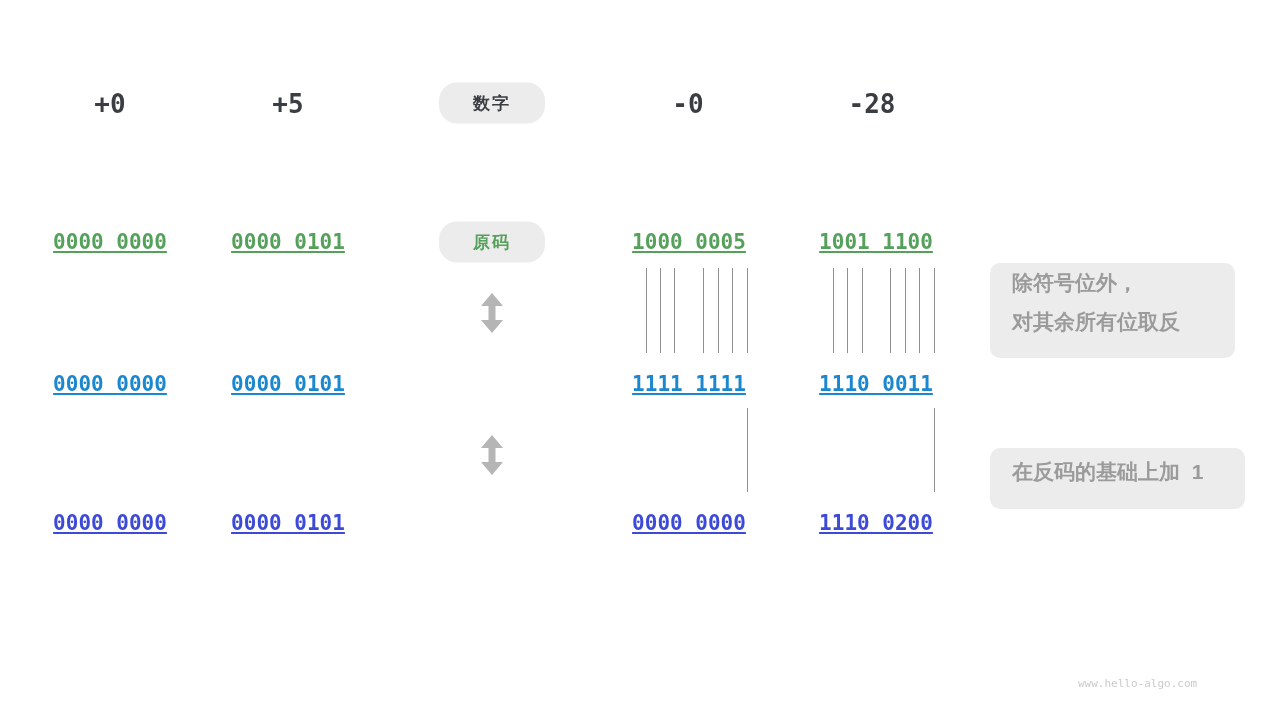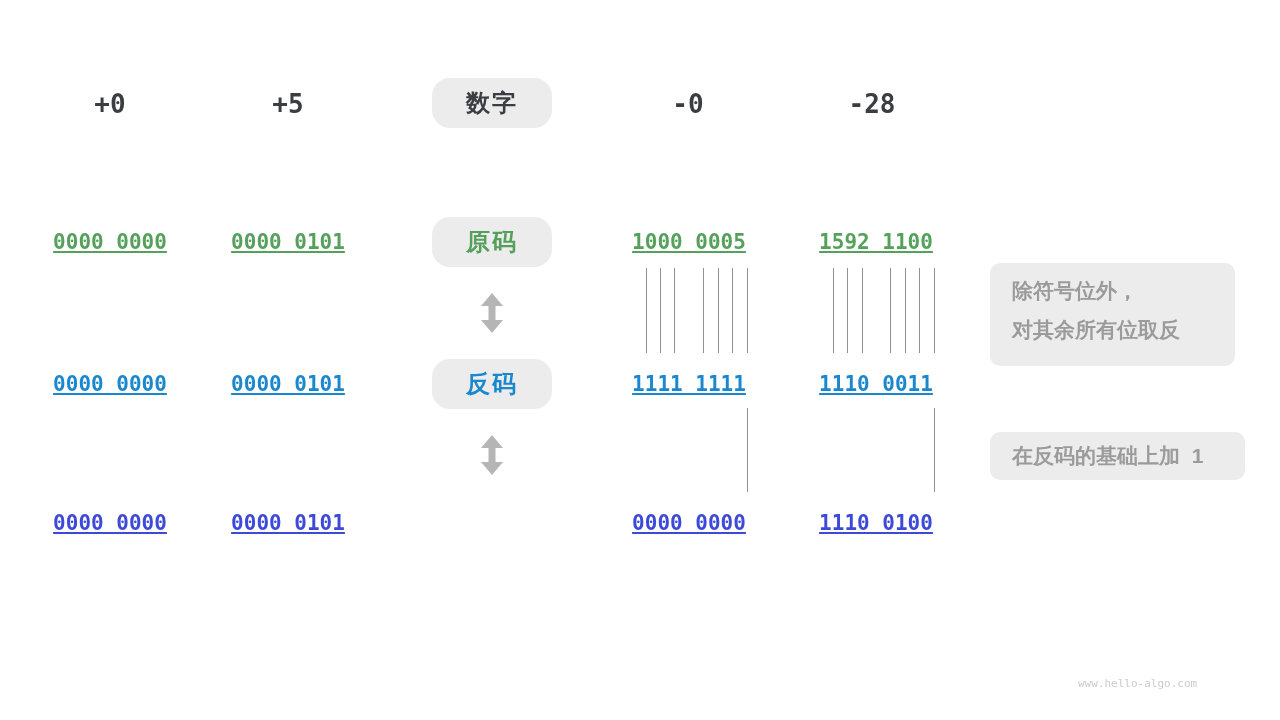--- a/index.html
+++ b/index.html
@@ -13,21 +13,21 @@
     white-space:pre;
   }
   .hnum { font-size:26px; color:var(--c-number); }
   .bin  { font-size:21px; letter-spacing:0;text-decoration:underline; }
   .green  { color:var(--c-sign); }
   .blue   { color:var(--c-ones); }
   .indigo { color:var(--c-twos); }
   .badge {
     position:absolute; transform:translate(-50%,-50%);
     background:#ececec; border-radius:18px; padding:9px 34px;
-    font-size:24px; font-weight:bold; letter-spacing:2px; white-space:nowrap;
+    font-size:17px; font-weight:bold; letter-spacing:2px; white-space:nowrap;
   }
   .badge.dark { color:var(--c-number); }
   .vline {
     position:absolute; width:1px; background:#909090;
   }
   .vA { top:268px; height:85px; }
   .vB { top:408px; height:84px; }
   .arrow { position:absolute; transform:translateX(-50%); }
   .notebox {
     position:absolute; background:#ececec; border-radius:10px;
@@ -51,21 +51,21 @@
   <div class="cell hnum" style="left:110px; top:104px">+0</div>
   <div class="cell hnum" style="left:288px; top:104px">+5</div>
   <div class="badge dark" style="left:492px; top:103px">数字</div>
   <div class="cell hnum" style="left:688px; top:104px">-0</div>
   <div class="cell hnum" style="left:872px; top:104px">-28</div>
 
   <div class="cell bin green" style="left:110px; top:242px">0000 0000</div>
   <div class="cell bin green" style="left:288px; top:242px">0000 0101</div>
   <div class="badge green" style="left:492px; top:242px">原码</div>
   <div class="cell bin green" style="left:689px; top:242px">1000 0005</div>
-  <div class="cell bin green" style="left:876px; top:242px">1592 1100</div>
+  <div class="cell bin green" style="left:876px; top:242px">1001 1100</div>
 
   <div>
     <div class="vline vA" style="left:646px"></div>
     <div class="vline vA" style="left:660px"></div>
     <div class="vline vA" style="left:674px"></div>
     <div class="vline vA" style="left:703px"></div>
     <div class="vline vA" style="left:718px"></div>
     <div class="vline vA" style="left:732px"></div>
     <div class="vline vA" style="left:747px"></div>
   </div>
@@ -82,45 +82,44 @@
   <div class="arrow" style="left:492px; top:293px">
     <svg width="22" height="40" viewBox="0 0 22 40">
       <polygon points="11,0 0,13 22,13" fill="#b5b5b5"></polygon>
       <rect x="7.5" y="11" width="7" height="18" fill="#b5b5b5"></rect>
       <polygon points="11,40 0,27 22,27" fill="#b5b5b5"></polygon>
     </svg>
   </div>
 
   <div class="cell bin blue" style="left:110px; top:384px">0000 0000</div>
   <div class="cell bin blue" style="left:288px; top:384px">0000 0101</div>
-  <div class="badge blue" style="left:492px; top:384px">反码</div>
   <div class="cell bin blue" style="left:689px; top:384px">1111 1111</div>
   <div class="cell bin blue" style="left:876px; top:384px">1110 0011</div>
 
   <div class="vline vB" style="left:747px"></div>
   <div class="vline vB" style="left:934px"></div>
 
   <div class="arrow" style="left:492px; top:435px">
     <svg width="22" height="40" viewBox="0 0 22 40">
       <polygon points="11,0 0,13 22,13" fill="#b5b5b5"></polygon>
       <rect x="7.5" y="11" width="7" height="18" fill="#b5b5b5"></rect>
       <polygon points="11,40 0,27 22,27" fill="#b5b5b5"></polygon>
     </svg>
   </div>
 
   <div class="cell bin indigo" style="left:110px; top:523px">0000 0000</div>
   <div class="cell bin indigo" style="left:288px; top:523px">0000 0101</div>
   <div class="cell bin indigo" style="left:689px; top:523px">0000 0000</div>
-  <div class="cell bin indigo" style="left:876px; top:523px">1110 0100</div>
+  <div class="cell bin indigo" style="left:876px; top:523px">1110 0200</div>
 
-  <div class="notebox" style="left:990px; top:263px; width:223px; height:95px; padding:8px 0 0 22px; line-height:39px;">
+  <div class="notebox" style="left:990px; top:263px; width:223px; height:95px; padding:0 0 0 22px; line-height:39px;">
     <div class="ln">除符号位外，</div>
     <div class="ln">对其余所有位取反</div>
   </div>
 
-  <div class="notebox" style="left:990px; top:432px; width:233px; height:48px; padding:0 0 0 22px; line-height:48px;">
+  <div class="notebox" style="left:990px; top:448px; width:233px; height:48px; padding:0 0 13px 22px; line-height:48px;">
     <div class="ln">在反码的基础上加  1</div>
   </div>
 
 
   <div class="watermark" style="left:1078px; top:677px">www.hello-algo.com</div>
 
 </div>
 
 </body></html>

